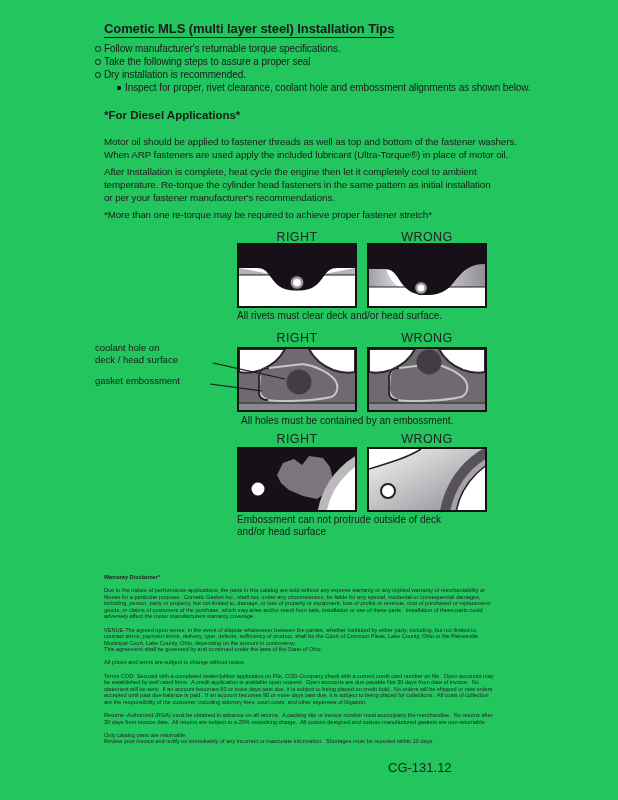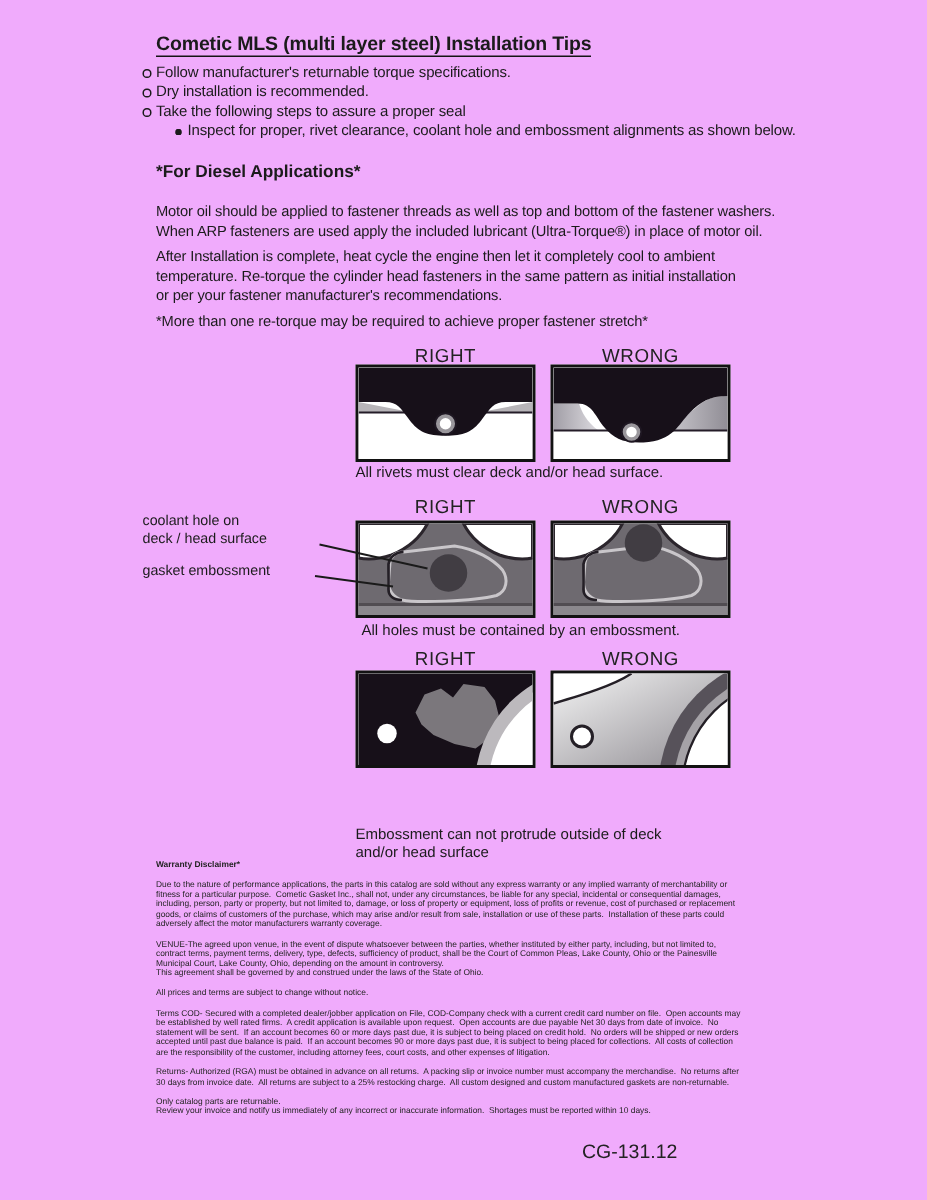--- a/index.html
+++ b/index.html
@@ -1,17 +1,17 @@
 <!DOCTYPE html>
 <html><head>
 <meta charset="utf-8">
 <style>
   html,body{margin:0;padding:0;background:#ffffff;}
   .page{
-    position:relative;width:618px;height:800px;background:#f0abfc;
+    position:relative;width:618px;height:800px;background:#22c55e;
     font-family:"Liberation Sans",sans-serif;color:#1b1b1b;overflow:hidden;
   }
   .title{
     position:absolute;left:104px;top:21px;font-size:13px;font-weight:bold;
     letter-spacing:-0.1px;border-bottom:1.5px solid #141414;padding-bottom:1px;
   }
   .tips{position:absolute;left:95px;top:42px;width:470px;font-size:10px;letter-spacing:-0.1px;}
   .tip{position:relative;line-height:13px;padding-left:9px;}
   .tip .ob{position:absolute;left:0;top:4px;width:3.5px;height:3.5px;border:1px solid #1b1b1b;border-radius:50%;}
   .tip.sub{margin-left:21px;}
@@ -23,41 +23,41 @@
   .note{top:208px;}
   .figure{position:absolute;left:95px;width:455px;height:105px;}
   #fig1{top:230px;} #fig2{top:331px;} #fig3{top:432px;}
   .flabel{position:absolute;top:0;width:120px;text-align:center;font-size:12.5px;letter-spacing:0.4px;color:#222;}
   .flabel.r{left:142px;} .flabel.w{left:272px;}
   .fbox{position:absolute;width:120px;height:65px;border:2px solid #121212;box-sizing:border-box;background:#fff;z-index:1;}
   .fbox.r{left:142px;} .fbox.w{left:272px;}
   #fig1 .fbox{top:13px;} #fig2 .fbox{top:16px;} #fig3 .fbox{top:15px;}
   .fbox svg{display:block;width:116px;height:61px;}
   .fcaption{position:absolute;left:142px;font-size:10px;line-height:12px;white-space:pre-wrap;}
-  #fig1 .fcaption{top:80px;} #fig2 .fcaption{top:84px;left:146px;} #fig3 .fcaption{top:82px;margin-top:37px;}
+  #fig1 .fcaption{top:80px;} #fig2 .fcaption{top:84px;left:146px;} #fig3 .fcaption{top:82px;}
   .ann{position:absolute;font-size:9.5px;line-height:11.5px;white-space:pre-wrap;color:#1b1b1b;}
   .ann.coolant{left:0;top:11px;width:118px;}
   .ann.emboss{left:0;top:44px;width:116px;}
   .overlay{position:absolute;left:0;top:0;z-index:5;pointer-events:none;}
   .warranty{position:absolute;left:104px;top:574px;width:440px;font-size:5.6px;line-height:6.6px;color:#242424;}
   .wh{font-weight:bold;margin:0 0 6.5px 0;}
   .wp{white-space:pre-wrap;margin:0 0 6.5px 0;}
   .footer{position:absolute;left:388px;top:760px;font-size:13px;color:#222;}
 </style>
 </head>
 <body>
 
 <div class="page">
 
   <div class="title">Cometic MLS (multi layer steel) Installation Tips</div>
 
   <div class="tips">
     <div class="tip"><span class="ob"></span><span>Follow manufacturer's returnable torque specifications.</span></div>
+    <div class="tip"><span class="ob"></span><span>Take the following steps to assure a proper seal</span></div>
     <div class="tip"><span class="ob"></span><span>Dry installation is recommended.</span></div>
-    <div class="tip"><span class="ob"></span><span>Take the following steps to assure a proper seal</span></div>
     <div class="tip sub"><span class="sb"></span></div>
     <div class="tip sub"><span class="sb"></span><span>Inspect for proper, rivet clearance, coolant hole and embossment alignments as shown below.</span></div>
   </div>
 
   <div class="diesel-heading">*For Diesel Applications*</div>
   <div class="para p1">Motor oil should be applied to fastener threads as well as top and bottom of the fastener washers.
 When ARP fasteners are used apply the included lubricant (Ultra-Torque®) in place of motor oil.</div>
   <div class="para p2">After Installation is complete, heat cycle the engine then let it completely cool to ambient
 temperature. Re-torque the cylinder head fasteners in the same pattern as initial installation
 or per your fastener manufacturer's recommendations.</div>

